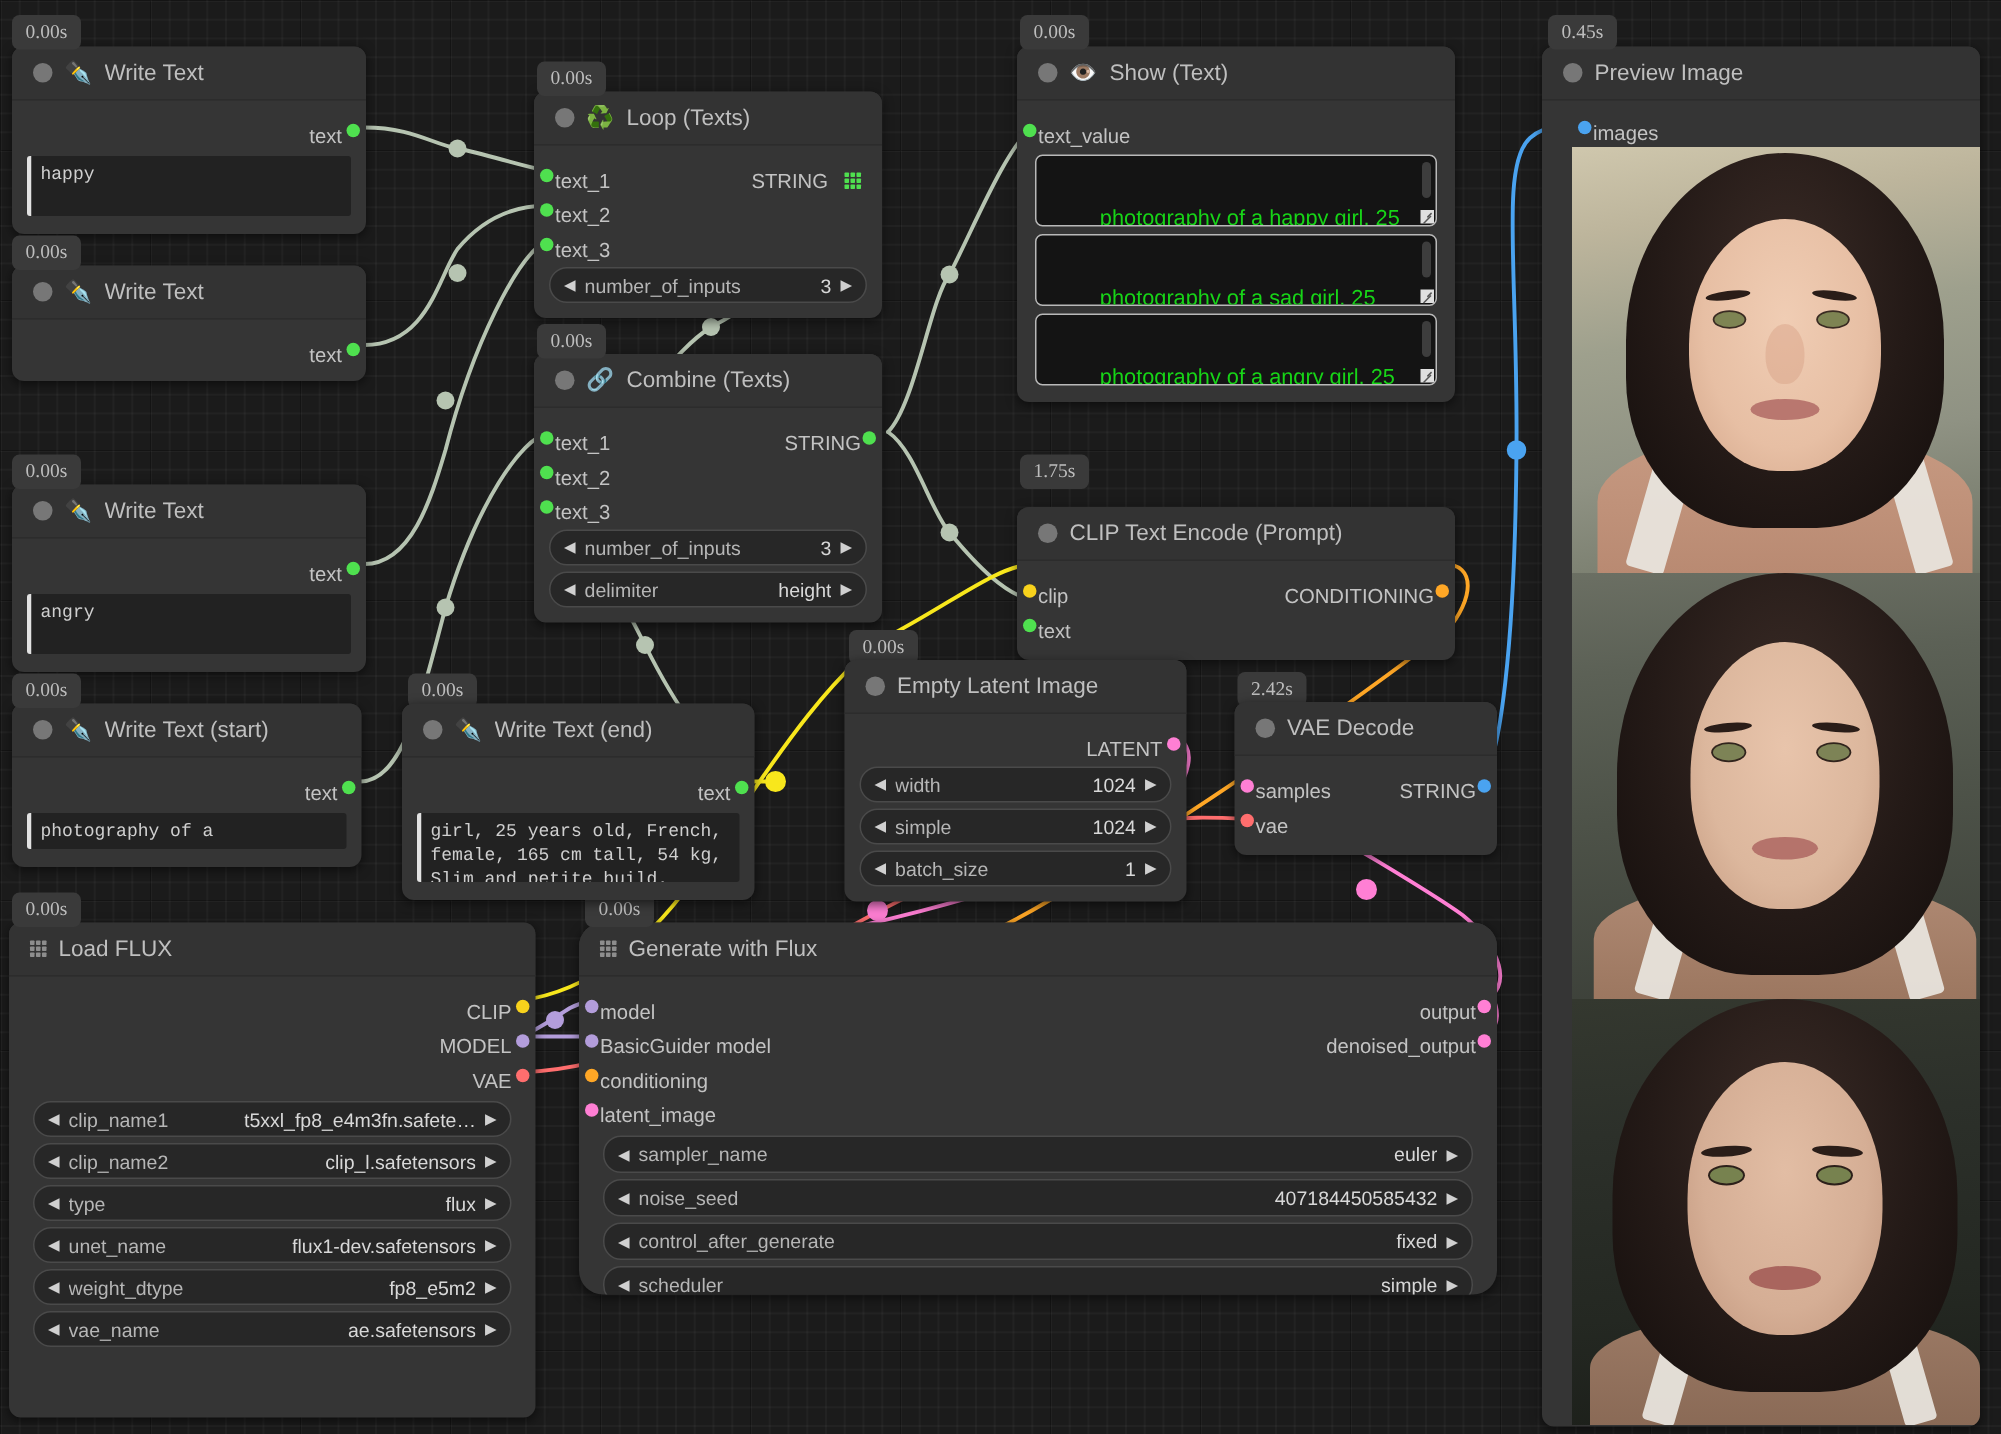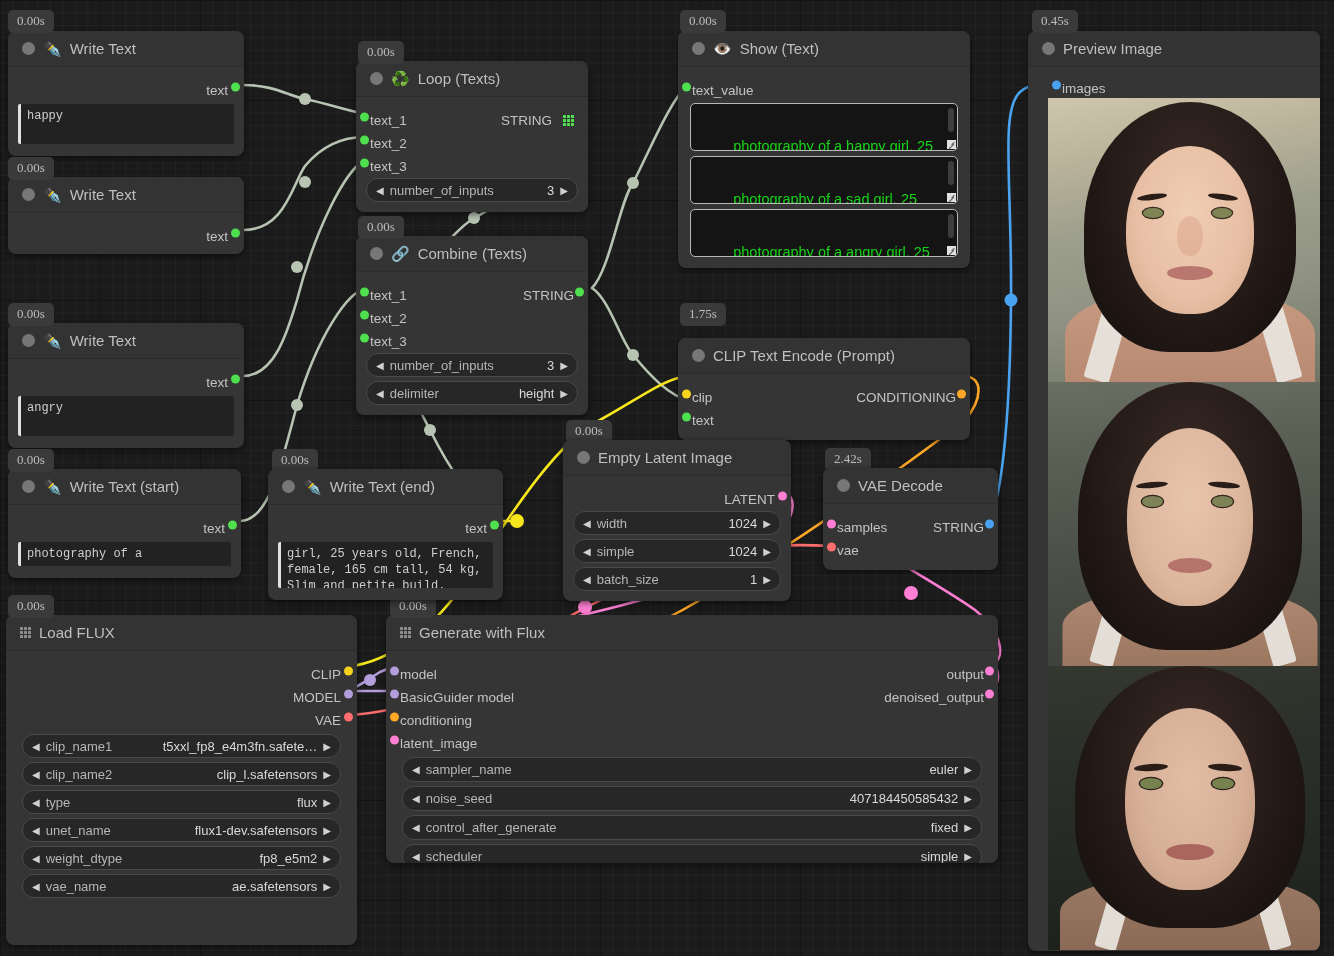--- a/index.html
+++ b/index.html
@@ -588,21 +588,21 @@
       <div class="widget" style="margin:4px 16px 0 16px;">
         <span class="arrow">◀</span>
         <span class="wname">vae_name</span>
         <span class="wval">ae.safetensors</span>
         <span class="arrow">▶</span>
       </div>
     </div>
   </div>
 
   <div class="badge" style="left:390px; top:595px;">0.00s</div>
-  <div class="node" style="left:386px; top:615px; width:612px; height:248px;">
+  <div class="node" style="left:386px; top:615px; width:612px; height:248px;border-radius:16px;">
     <div class="node-header">
       <span class="grid-icon">
           <i></i>
           <i></i>
           <i></i>
           <i></i>
           <i></i>
           <i></i>
           <i></i>
           <i></i>

